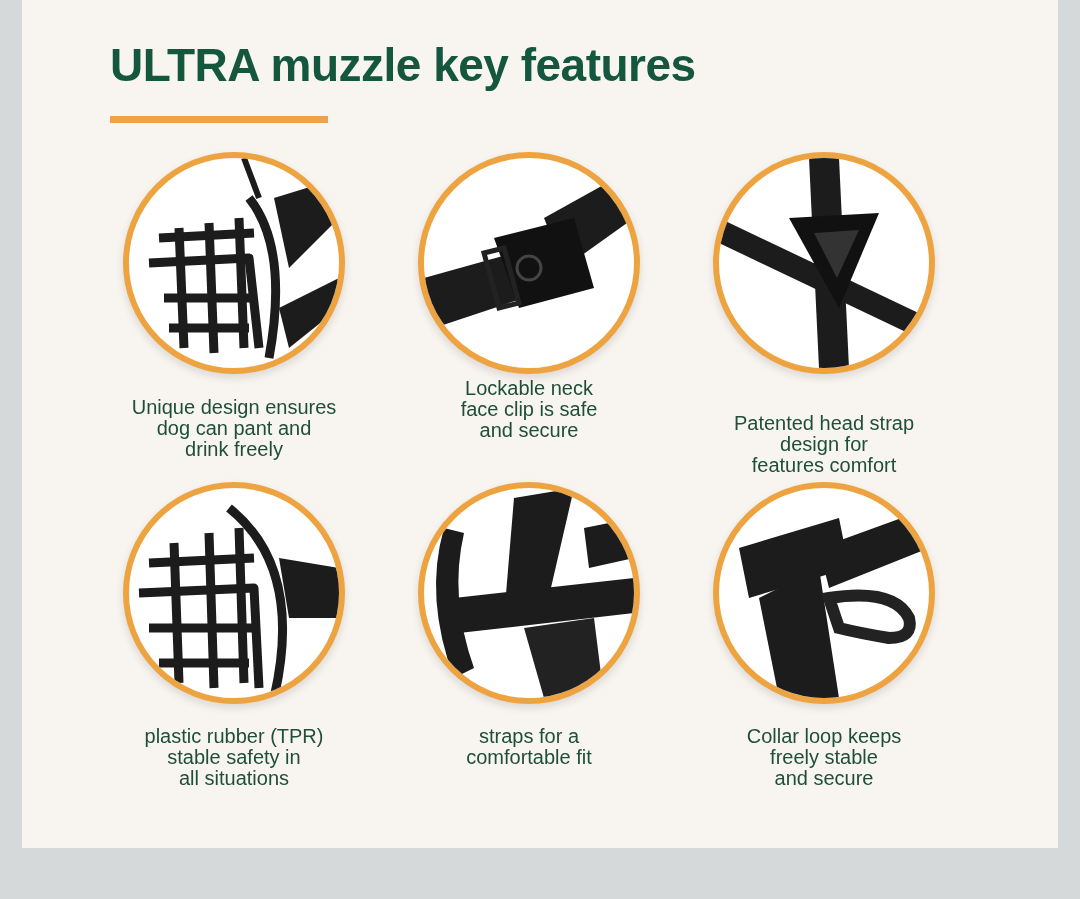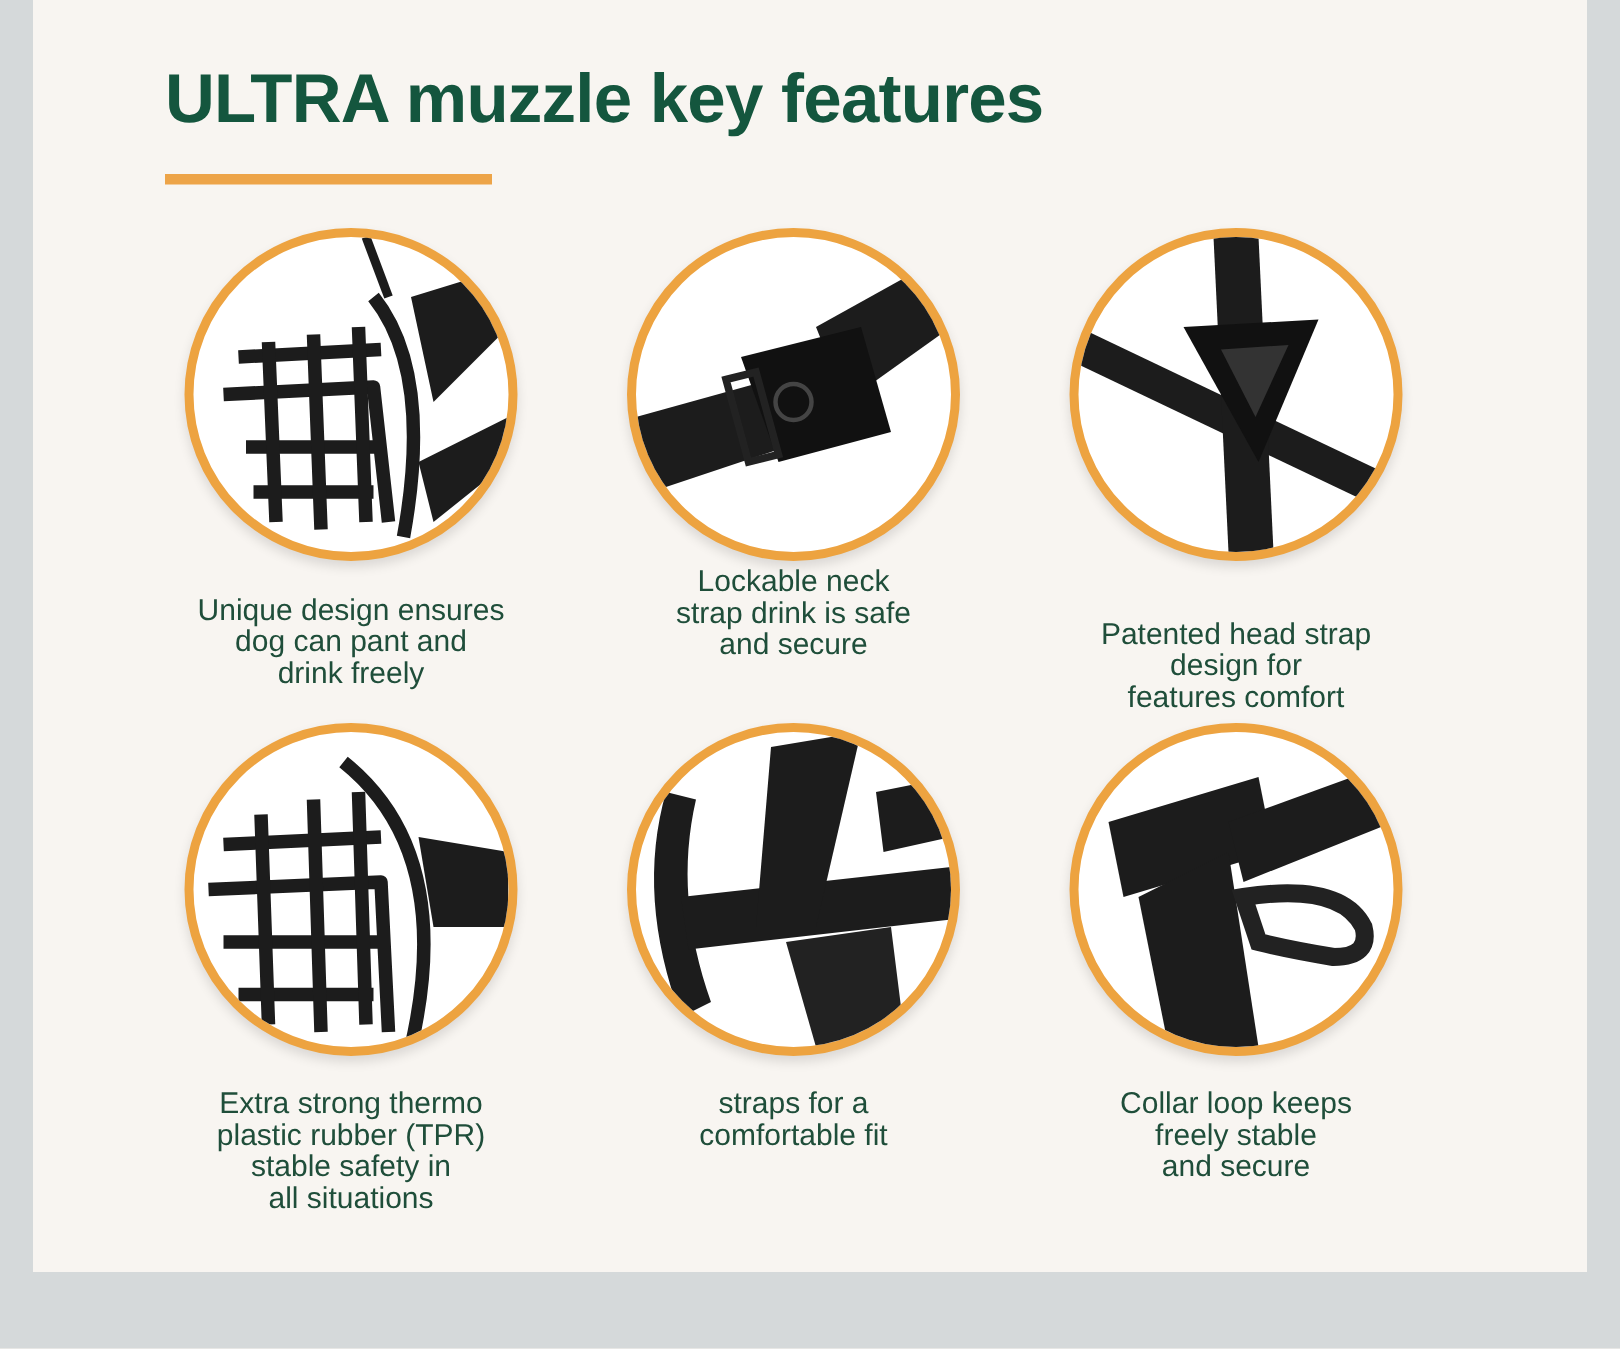--- a/index.html
+++ b/index.html
@@ -40,21 +40,21 @@
     <svg viewBox="0 0 210 210">
       <path d="M0 120 L90 95 L100 140 L10 170 Z" fill="#1c1c1c"></path>
       <path d="M120 60 L210 10 L210 60 L140 110 Z" fill="#1c1c1c"></path>
       <path d="M70 80 L150 60 L170 130 L95 150 Z" fill="#111"></path>
       <path d="M60 95 L80 90 L95 145 L75 150 Z" fill="none" stroke="#222" stroke-width="5"></path>
       <circle cx="105" cy="110" r="12" fill="none" stroke="#444" stroke-width="3"></circle>
     </svg>
   </div>
   <div class="caption" style="left:357px;top:378px;">
     <div>Lockable neck</div>
-    <div>strap drink is safe</div>
+    <div>face clip is safe</div>
     <div>and secure</div>
   </div>
 
   <div class="circle" style="left:691px;top:152px;">
     <svg viewBox="0 0 210 210">
       <path d="M0 60 L210 160 L210 185 L0 85 Z" fill="#1c1c1c"></path>
       <path d="M90 0 L120 0 L130 210 L100 210 Z" fill="#1c1c1c"></path>
       <path d="M70 60 L160 55 L120 150 Z" fill="#111"></path>
       <path d="M95 75 L140 72 L118 120 Z" fill="#333"></path>
     </svg>
@@ -69,21 +69,20 @@
     <svg viewBox="0 0 210 210">
       <g fill="none" stroke="#1c1c1c" stroke-width="9" stroke-linejoin="round">
         <path d="M10 105 L125 100 L130 200 M20 75 L125 70 M20 140 L125 140 M30 175 L120 175"></path>
         <path d="M45 55 L50 195 M80 45 L85 200 M110 40 L115 195"></path>
         <path d="M100 20 Q175 80 145 210"></path>
       </g>
       <path d="M150 70 L210 80 L210 130 L160 130 Z" fill="#1c1c1c"></path>
     </svg>
   </div>
   <div class="caption" style="left:62px;top:726px;">
-    <div>Extra strong thermo</div>
     <div>plastic rubber (TPR)</div>
     <div>stable safety in</div>
     <div>all situations</div>
   </div>
 
   <div class="circle" style="left:396px;top:482px;">
     <svg viewBox="0 0 210 210">
       <path d="M20 40 Q0 110 30 190 L50 180 Q25 110 40 45 Z" fill="#1c1c1c"></path>
       <path d="M30 110 L210 90 L210 125 L35 145 Z" fill="#1c1c1c"></path>
       <path d="M90 10 L150 0 L120 130 L80 130 Z" fill="#1c1c1c"></path>

